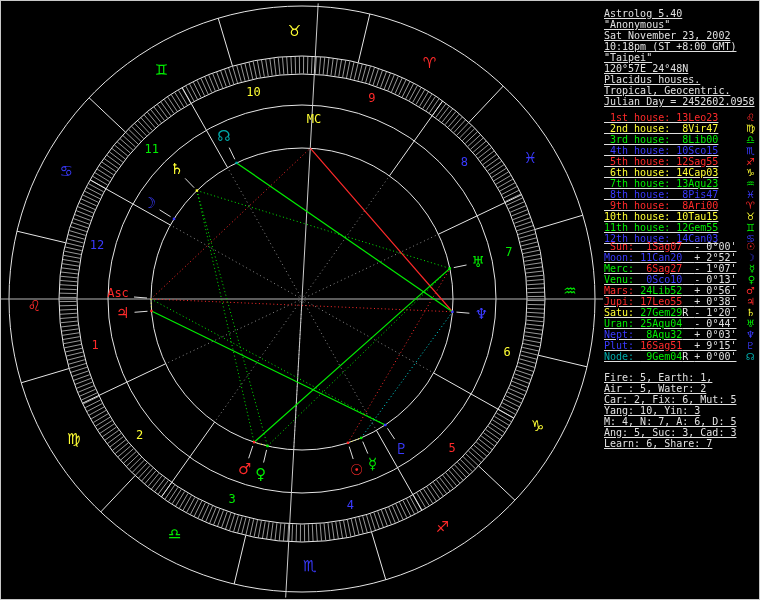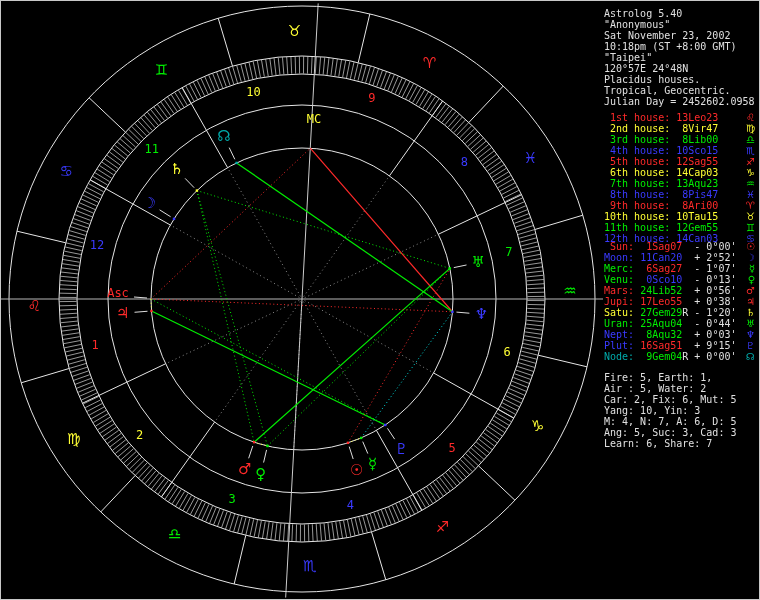--- a/index.html
+++ b/index.html
@@ -3,21 +3,21 @@
 <meta charset="utf-8">
 <style>
   html,body{margin:0;padding:0;background:#000;}
   #screen{position:relative;width:758px;height:598px;background:#000;
           border:1px solid #c8c8c8;overflow:hidden;
           font-family:"DejaVu Sans Mono","Liberation Mono",monospace;}
   #wheel{position:absolute;left:0;top:0;}
   #panel{position:absolute;left:602px;top:0;width:156px;height:598px;
          font-size:10px;line-height:11px;color:#e0e0e0;}
   .block{position:absolute;left:1px;width:154px;white-space:pre;}
-  .row{position:relative;height:11px;white-space:pre;}
+  .row{position:relative;height:11px;white-space:pre;text-decoration:underline;}
   .row .g{position:absolute;right:3px;top:0;font-family:"DejaVu Sans",sans-serif;
           font-size:10px;line-height:11px;}
   text{font-family:"DejaVu Sans",sans-serif;}
   text.num{font-family:"DejaVu Sans Mono","Liberation Mono",monospace;}
 </style>
 </head>
 <body>
 
 <div id="screen">
   <svg id="wheel" width="602" height="598">

